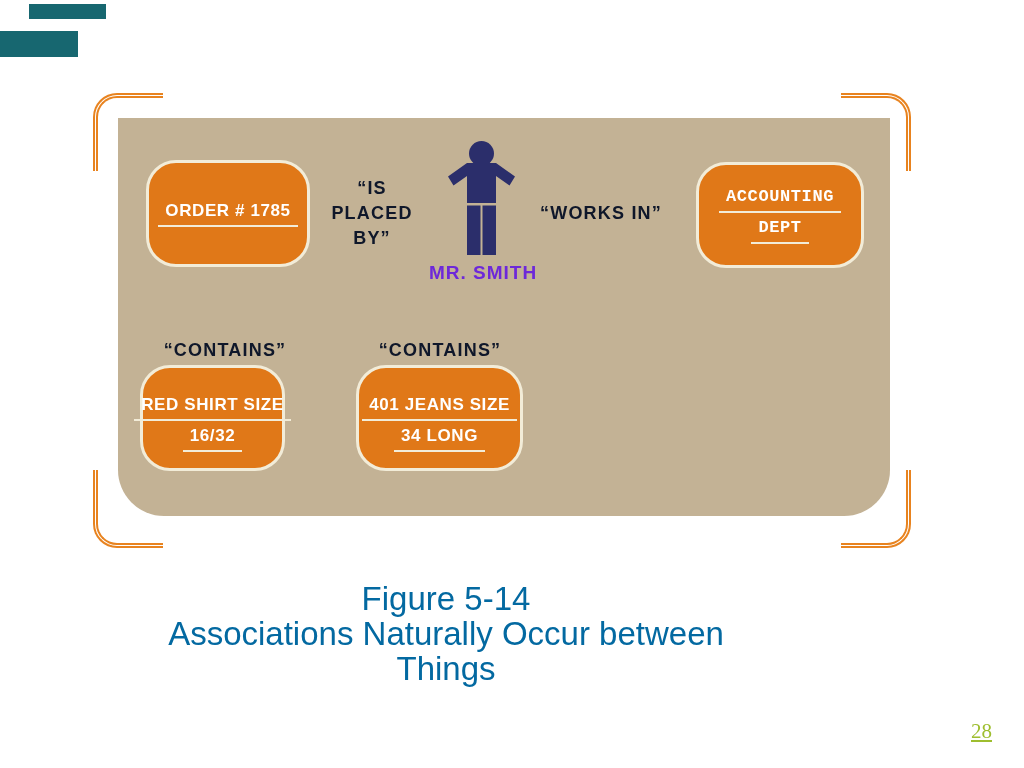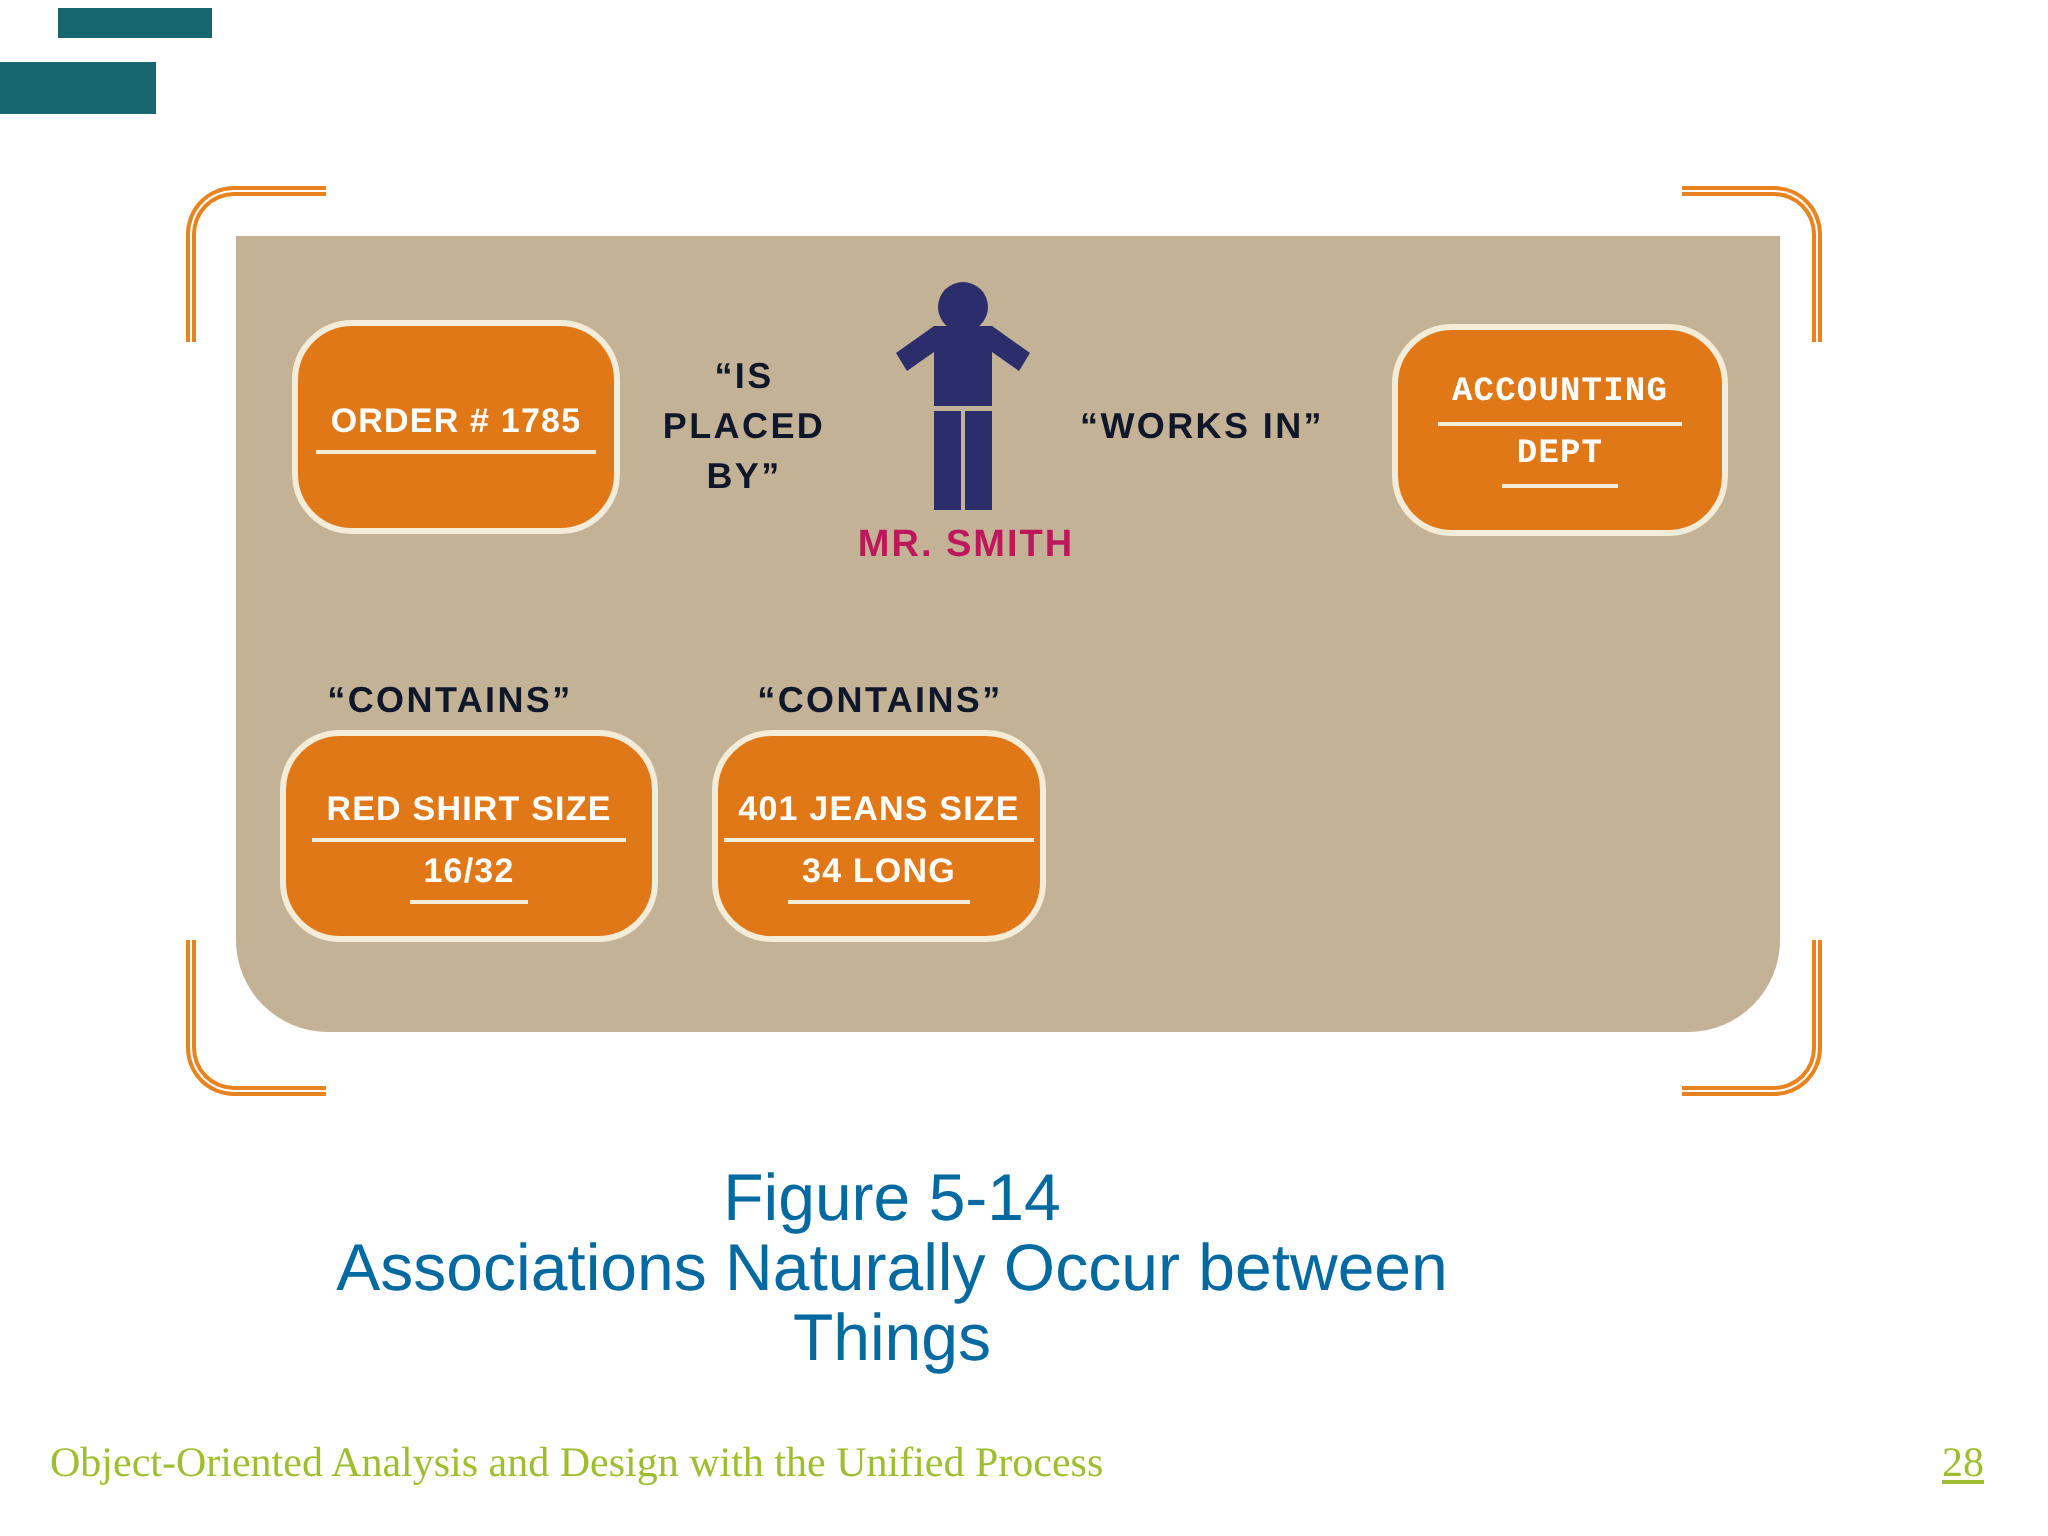--- a/index.html
+++ b/index.html
@@ -47,21 +47,21 @@
   .obox .line {
     display: inline-block;
     border-bottom: 2px solid #F2ECD8;
     padding: 0 7px 4px 7px;
     line-height: 21px;
     margin: 2px 0;
     white-space: nowrap;
   }
   #order-box      { left: 146px; top: 160px; width: 164px; height: 107px; }
   #accounting-box { left: 696px; top: 162px; width: 168px; height: 106px; font-family: Liberation Mono, monospace; }
-  #shirt-box      { left: 140px; top: 365px; width: 189px; height: 106px; padding-top: 10px; }
+  #shirt-box      { left: 140px; top: 365px; width: 145px; height: 106px; padding-top: 10px; }
   #jeans-box      { left: 356px; top: 365px; width: 167px; height: 106px; padding-top: 10px; }
 
   
   .rel-label {
     position: absolute;
     color: #0f172a;
     font-weight: bold;
     font-size: 18px;
     letter-spacing: 1.2px;
     text-align: center;
@@ -72,21 +72,21 @@
   #label-works-in       { left: 540px; top: 201px; width: 122px; }
   #label-contains-left  { left: 155px; top: 338px; width: 140px; }
   #label-contains-right { left: 370px; top: 338px; width: 140px; }
 
   
   .person-wrap { position: absolute; left: 448px; top: 141px; width: 67px; height: 114px; }
   .person-wrap svg { display: block; width: 100%; height: 100%; }
   #person-label {
     position: absolute; left: 418px; top: 262px; width: 130px;
     text-align: center; font-weight: bold; font-size: 19px;
-    letter-spacing: 1px; color: #be185d;
+    letter-spacing: 1px; color: #6d28d9;
   }
 
   
   .caption {
     position: absolute;
     left: 130px; top: 581px; width: 632px;
     text-align: center;
     font-family: Liberation Sans, sans-serif;
     font-size: 33px; line-height: 35px;
     color: #0369a1;
@@ -156,16 +156,15 @@
       </g>
     </svg>
   </div>
   <div id="person-label">MR. SMITH</div>
 
   <div class="caption">
     <div>Figure 5-14</div>
     <div>Associations Naturally Occur between Things</div>
   </div>
 
-  <div class="footer-title">Object-Oriented Analysis and Design with the Unified Process</div>
   <div class="page-number">28</div>
 
 </div>
 
 </body></html>

